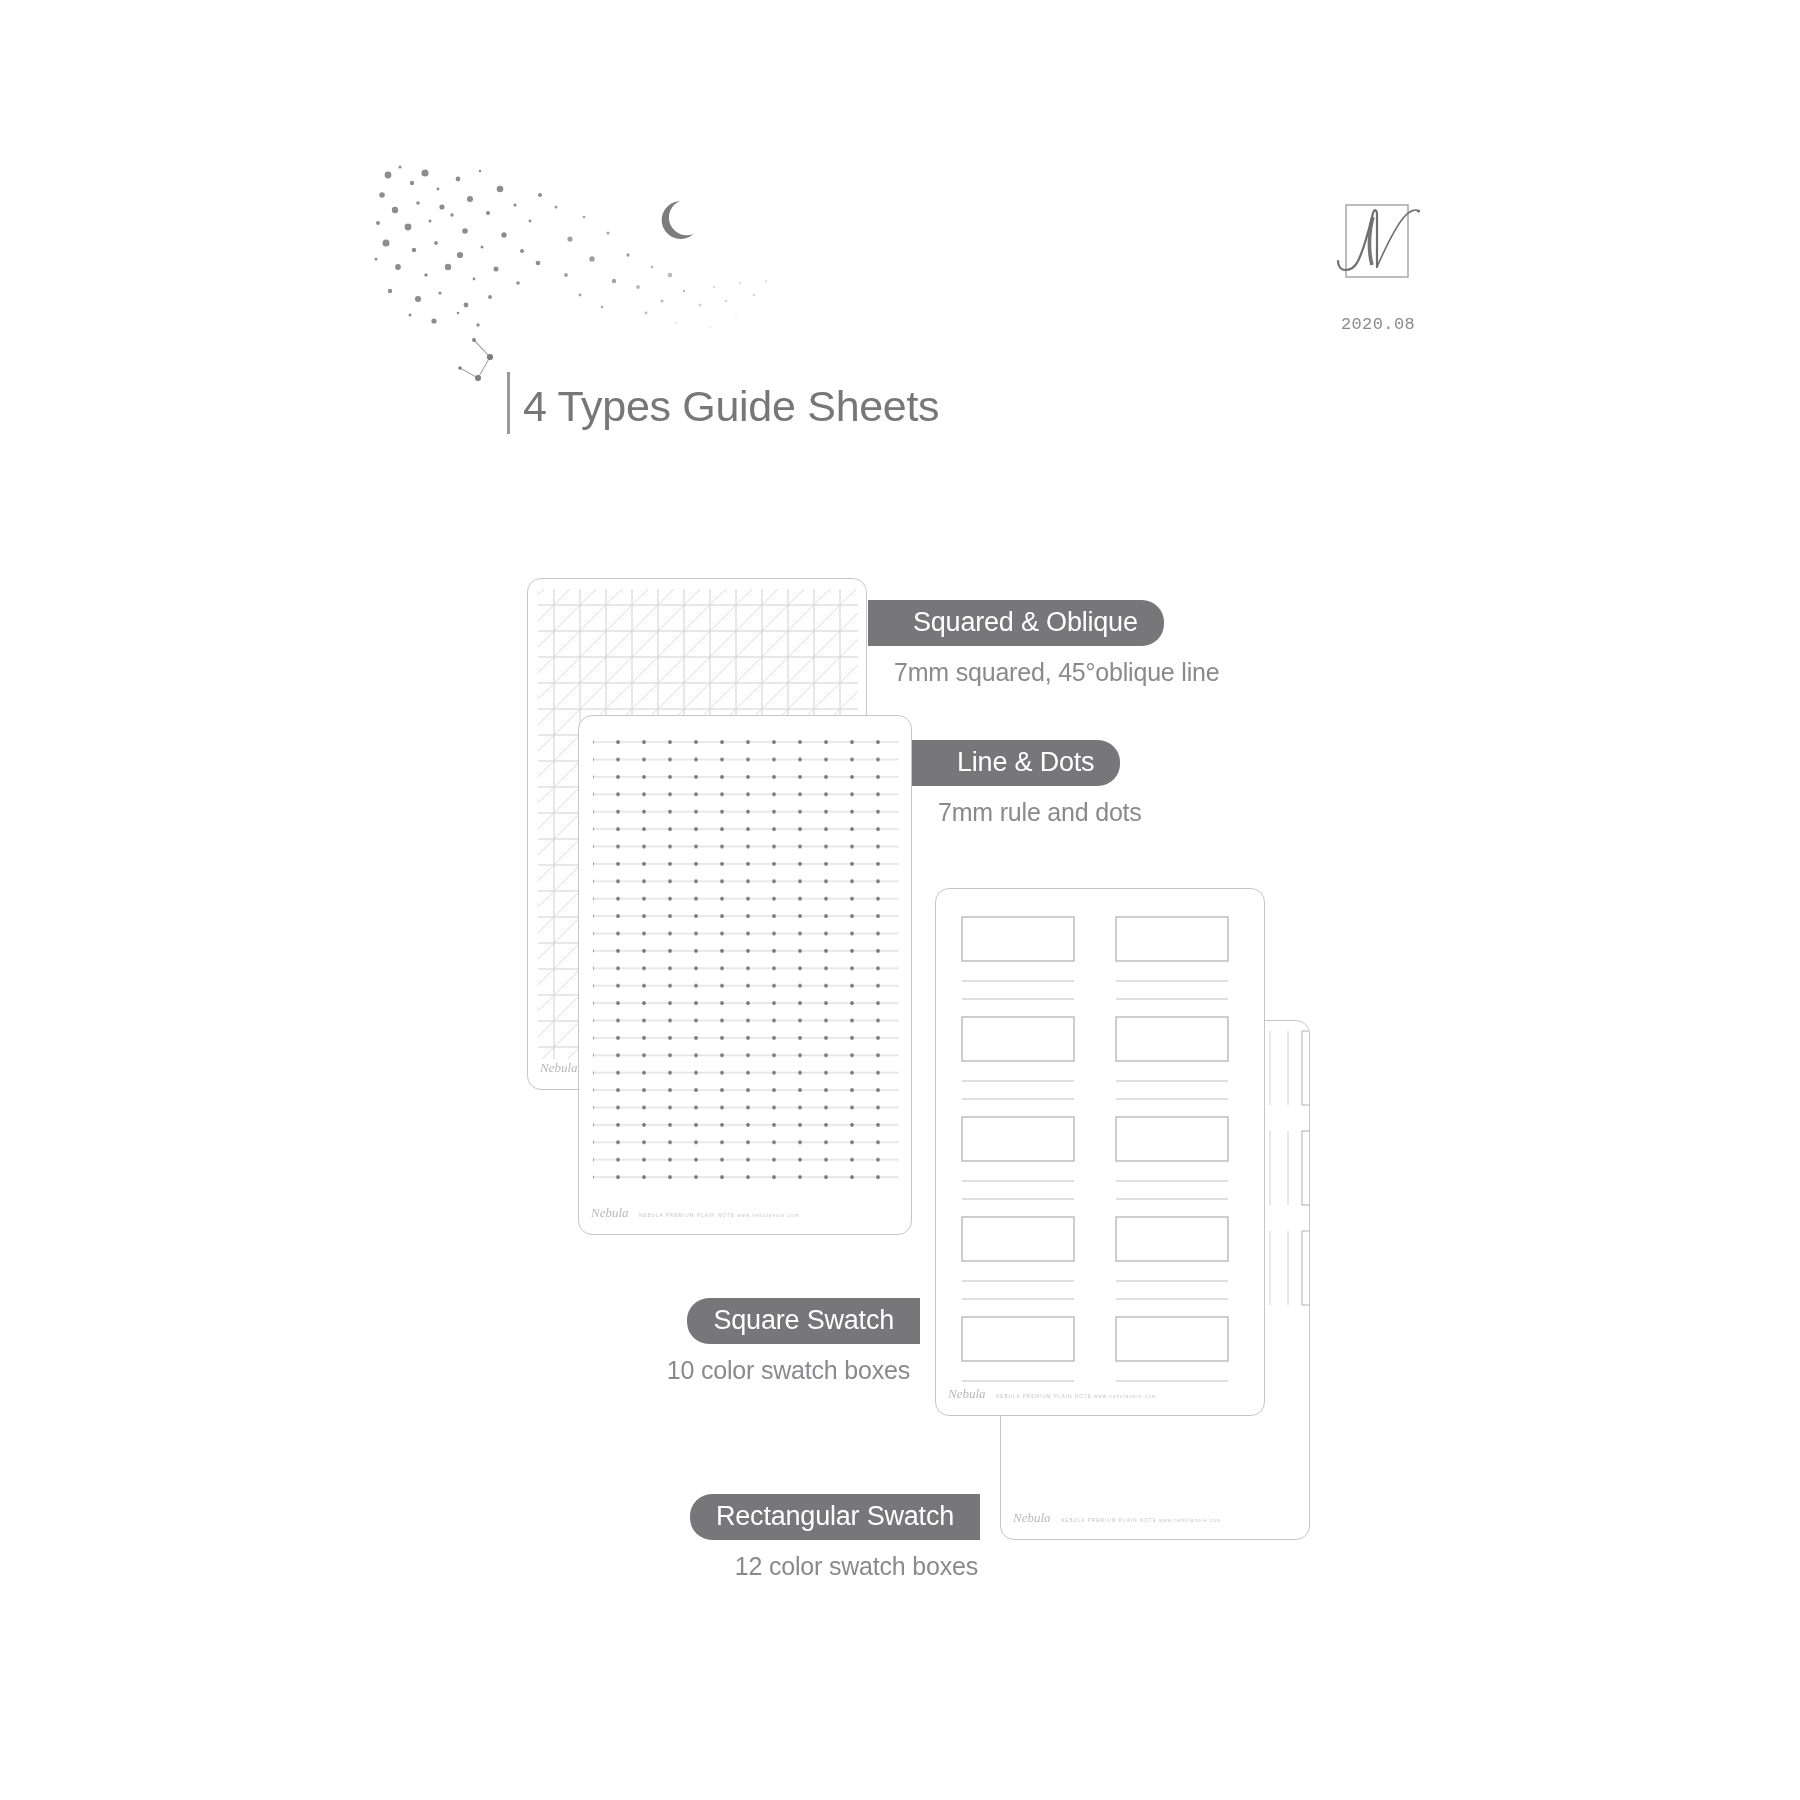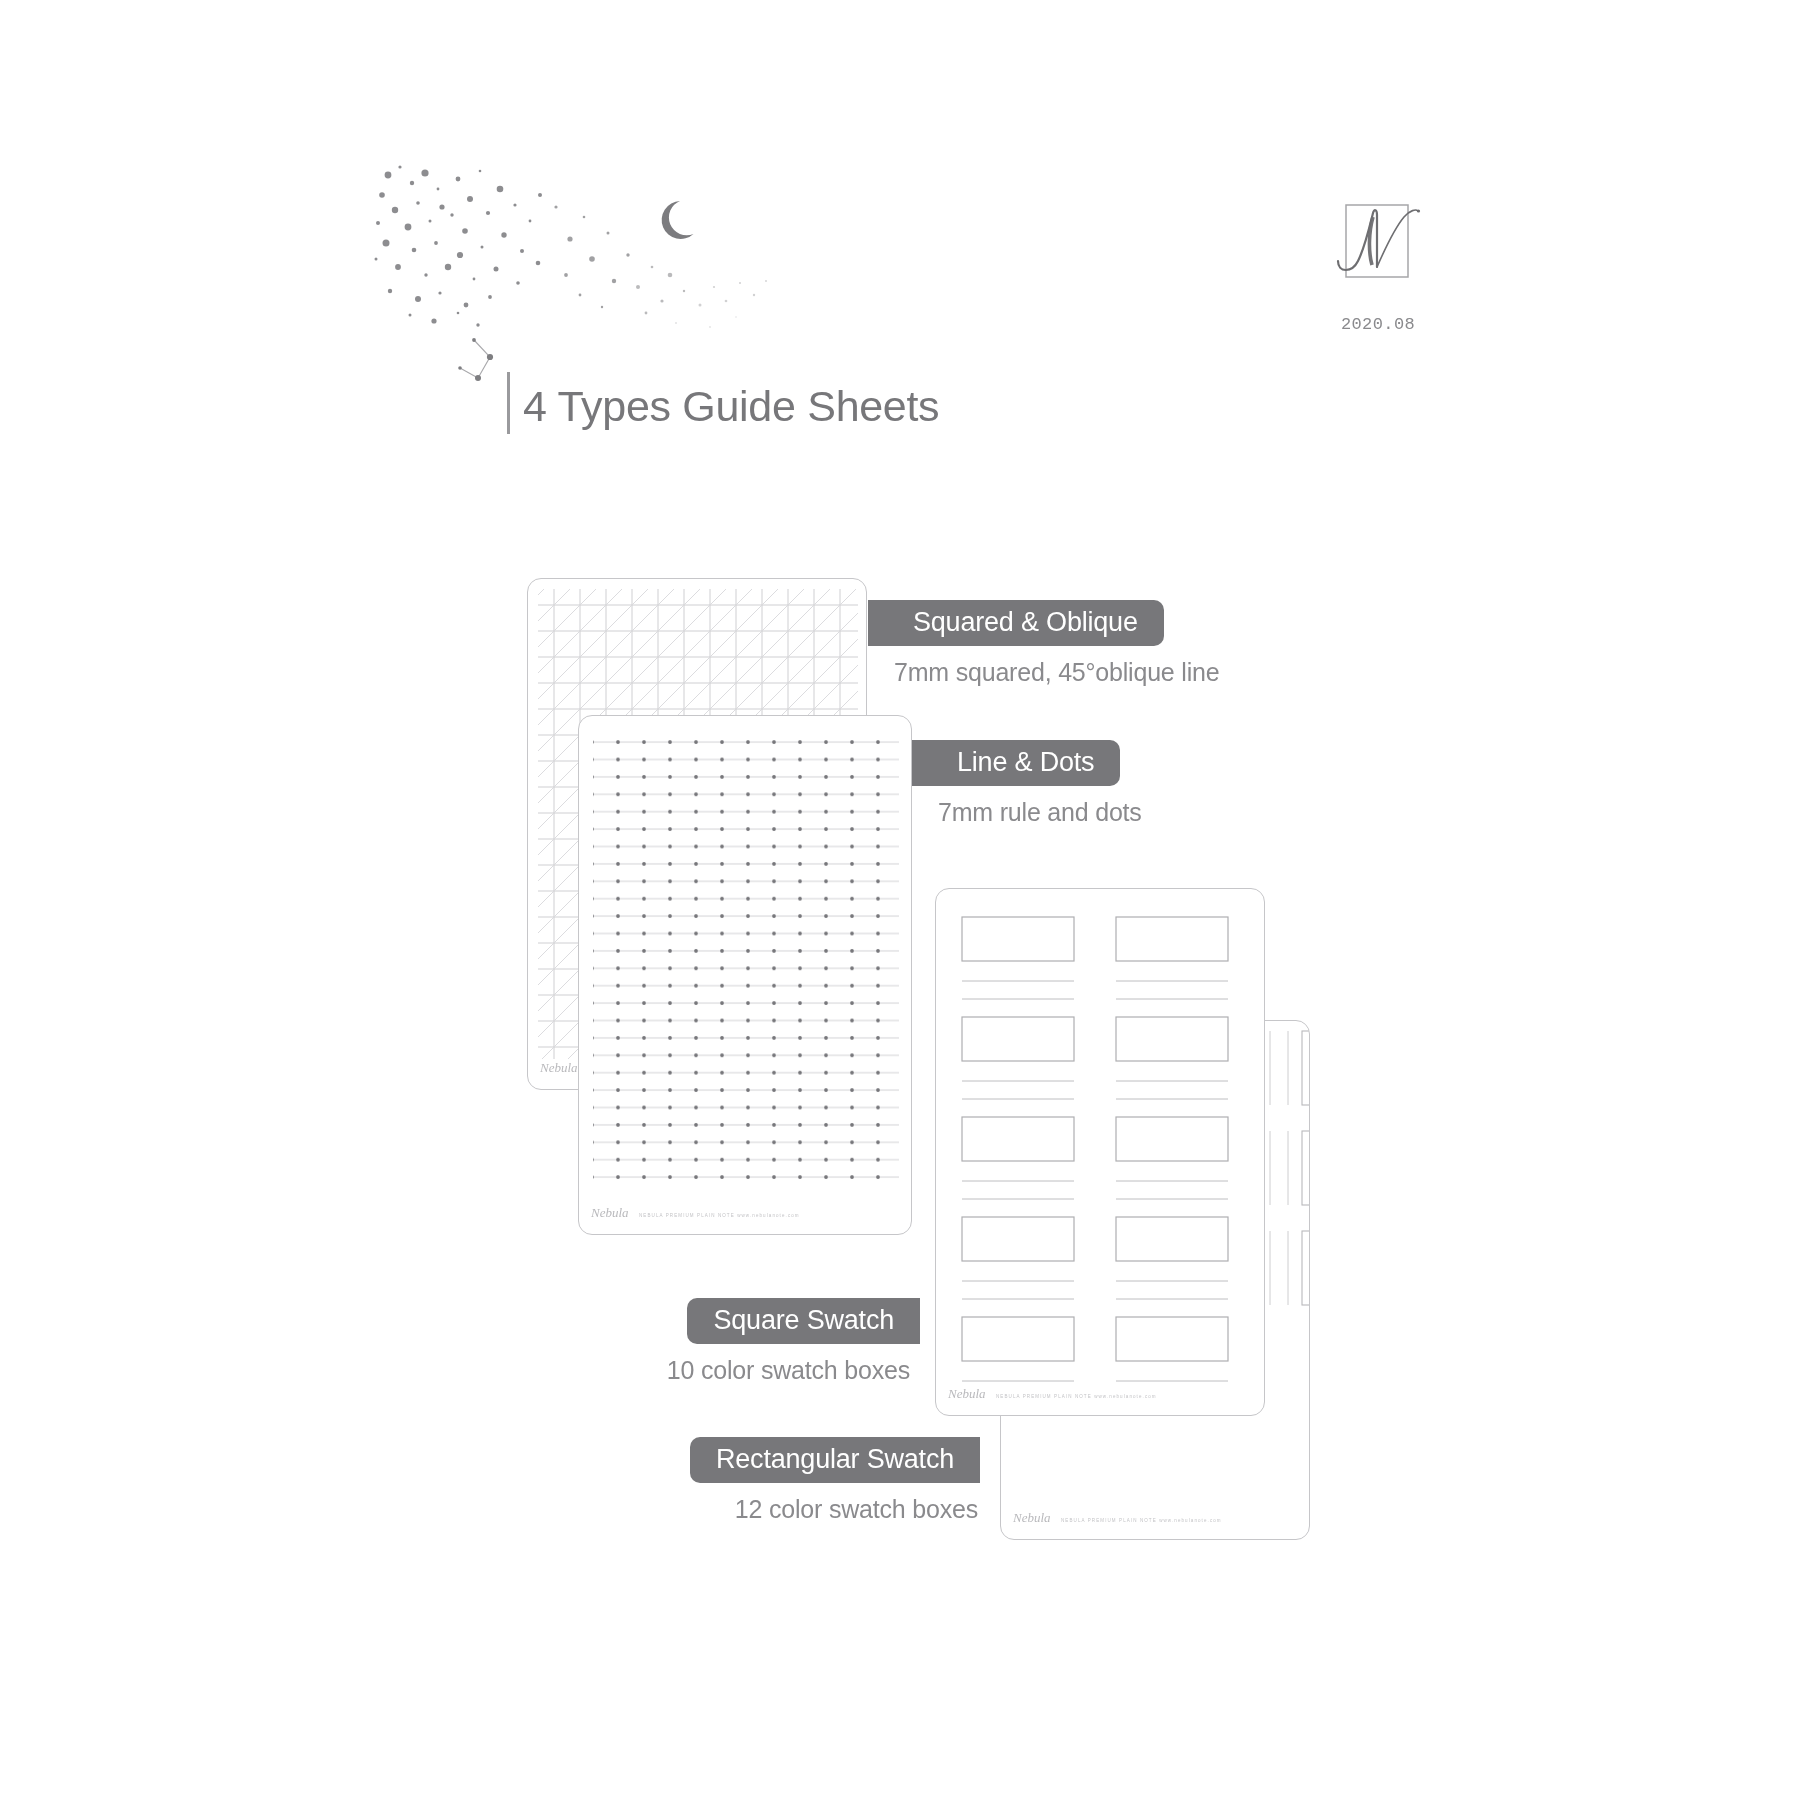--- a/index.html
+++ b/index.html
@@ -34,34 +34,34 @@
   .sheet-square{left:935px;top:888px;width:330px;height:528px;}
   .sheet-rect{left:1000px;top:1020px;width:310px;height:520px;}
 
   .sheet-body{position:absolute;inset:0;}
   .sheet-foot{position:absolute;left:12px;bottom:9px;right:12px;height:22px;}
   .foot-script{font-family:"Liberation Serif",serif;font-style:italic;font-size:13px;color:#b9b9bc;}
   .foot-micro{font-size:4.5px;color:#c3c3c6;letter-spacing:1.1px;margin-left:6px;}
 
   
   .callout{position:absolute;}
-  .pill{display:inline-block;background:#77777a;color:#ffffff;border-radius:10px;
+  .pill{display:inline-block;background:#77777a;color:#ffffff;border-radius:22px;
         font-size:27px;letter-spacing:-0.2px;padding:7px 26px 9px 26px;white-space:nowrap;line-height:1.12;}
   .pill-l{border-top-left-radius:0;border-bottom-left-radius:0;padding-left:45px;}
   .pill-r{border-top-right-radius:0;border-bottom-right-radius:0;}
   .caption{font-size:25px;color:#8a8a8d;letter-spacing:-0.2px;white-space:nowrap;margin-top:12px;}
 
   .co-oblique{left:868px;top:600px;}
   .co-oblique .caption{margin-left:26px;}
   .co-linedots{left:912px;top:740px;}
   .co-linedots .caption{margin-left:26px;}
 
   .co-square{left:630px;top:1298px;width:290px;text-align:right;}
   .co-square .caption{margin-right:10px;}
-  .co-rect{left:680px;top:1437px;width:300px;text-align:right;}
+  .co-rect{left:680px;top:1494px;width:300px;text-align:right;}
   .co-rect .caption{margin-right:2px;}
 
   .footer-url{position:absolute;left:0;right:0;top:1592px;text-align:center;
               font-size:15px;color:#c0c0c3;letter-spacing:.2px;}
 </style>
 </head>
 <body>
 
 <div class="page">
 

